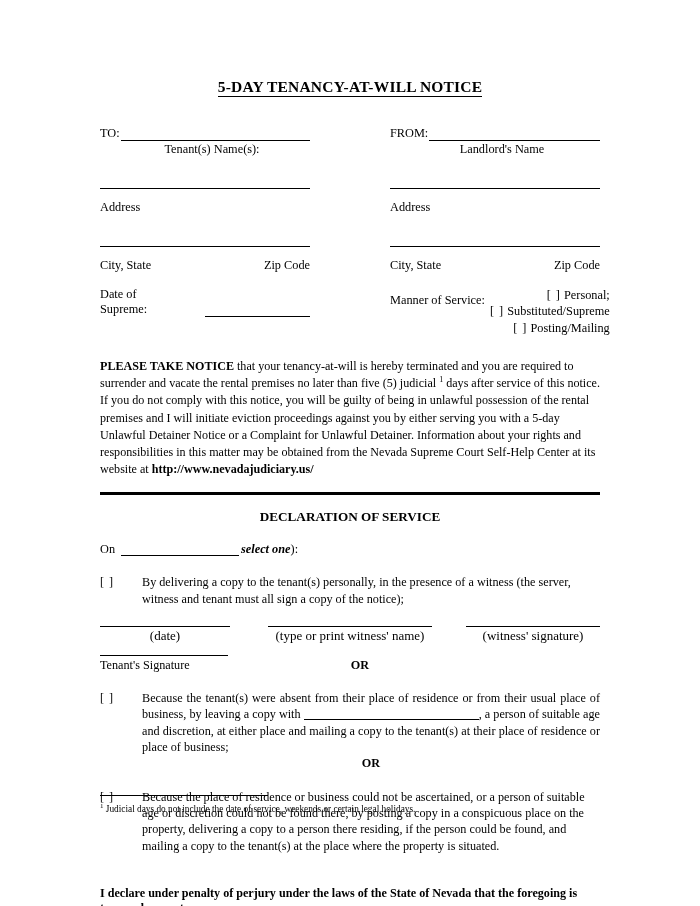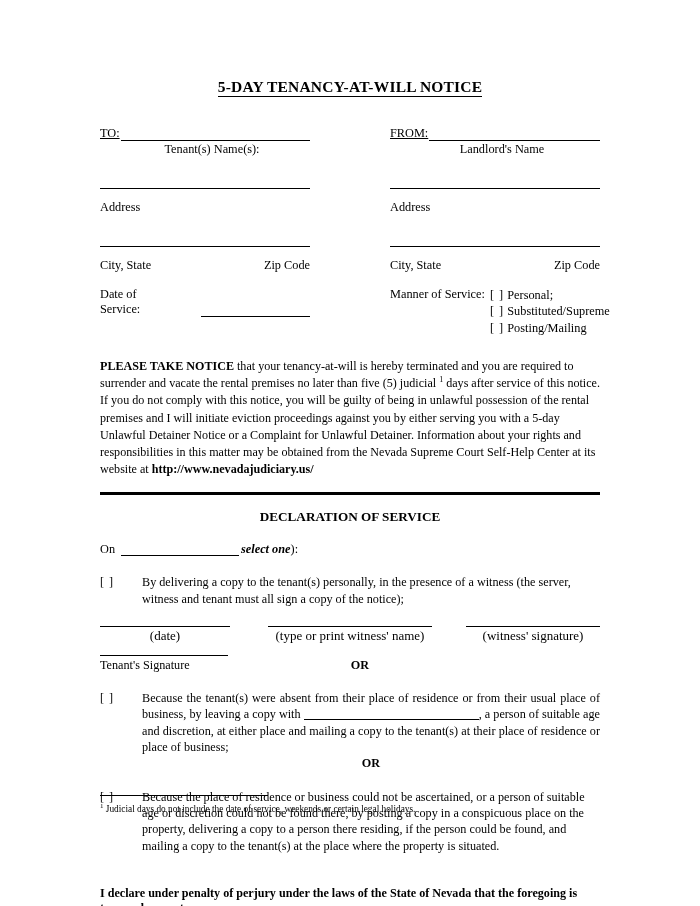--- a/index.html
+++ b/index.html
@@ -48,21 +48,21 @@
     justify-content: space-between;
     font-size: 12.3px;
   }
   .party-col { width: 210px; }
 
   .filled-line {
     display: flex;
     align-items: flex-end;
     white-space: nowrap;
   }
-  .filled-line .lbl { padding-right: 1px; text-decoration: underline; }
+  .filled-line .lbl { padding-right: 1px; }
   .filled-line .rule {
     flex: 1 1 auto;
     border-bottom: 1.1px solid #000;
     height: 11px;
   }
   .caption-center {
     text-align: center;
     font-size: 12.3px;
     margin-top: 1px;
     padding-left: 14px;
@@ -88,22 +88,22 @@
     font-size: 12.3px;
   }
   .dos-line .dos-rule {
     width: 110px;
     margin-left: 22px;
     border-bottom: 1.1px solid #000;
     height: 12px;
   }
   .manner-block { font-size: 12.3px; }
   .manner-row { display: flex; }
-  .manner-row .mlabel { white-space: nowrap; }
-  .manner-opts { padding-left: 5px; }
+  .manner-row .mlabel { white-space: nowrap; margin-top: 6px; }
+  .manner-opts { padding-left: 5px; text-align: right; }
   .manner-opts div { white-space: nowrap; line-height: 1.33; }
   .cbox { letter-spacing: 1px; }
 
   
   .notice {
     margin-top: 22px;
     font-size: 12.1px;
     line-height: 1.42;
     text-align: left;
   }
@@ -251,21 +251,21 @@
         <div class="blank-row"></div>
         <div class="row-label">Address</div>
         <div class="spacer-10"></div>
         <div class="blank-row"></div>
         <div class="row-label two">
           <span>City, State</span>
           <span>Zip Code</span>
         </div>
         <div class="spacer-14"></div>
         <div class="dos-line">
-          <span>Date of Service:</span>
+          <span>Date of Supreme:</span>
           <span class="dos-rule"></span>
         </div>
       </div>
 
       <div class="party-col">
         <div class="filled-line">
           <span class="lbl">FROM:</span>
           <span class="rule"></span>
         </div>
         <div class="caption-center">Landlord's Name</div>

